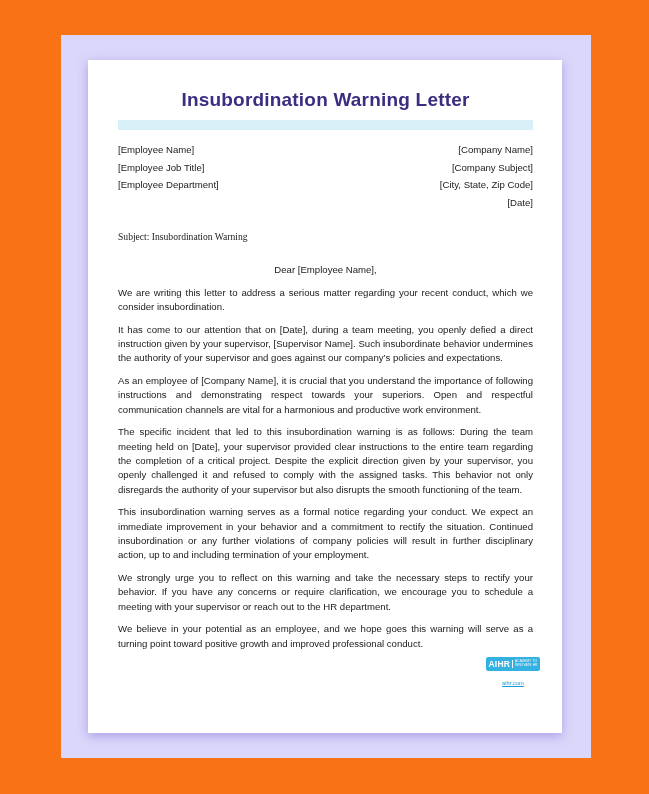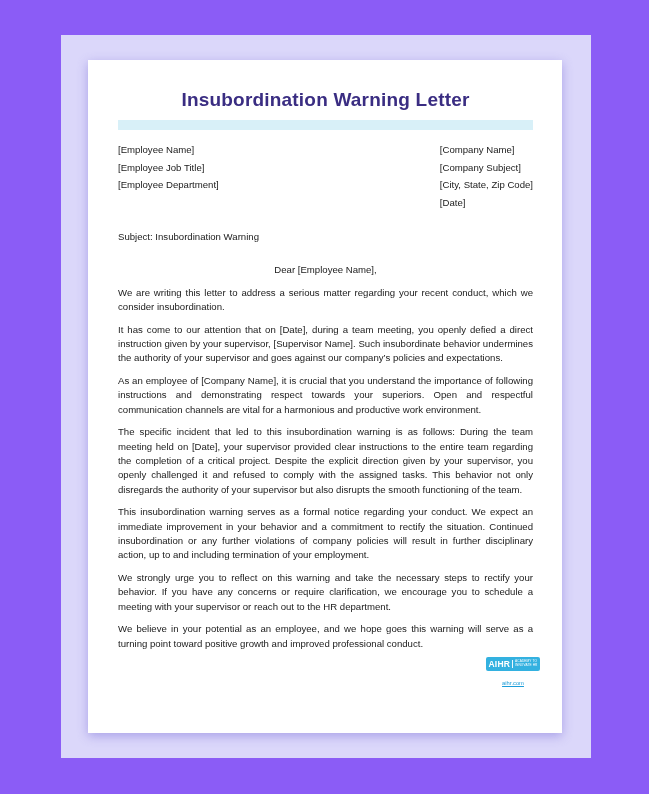--- a/index.html
+++ b/index.html
@@ -6,21 +6,21 @@
   html, body { background: #ffffff; }
   body {
     font-family: "Liberation Sans", sans-serif;
     width: 649px; height: 794px;
     position: relative;
     color: #212121;
   }
   .canvas {
     position: absolute; left: 0; top: 0;
     width: 649px; height: 794px;
-    background: #8b5cf6;
+    background: #f97316;
   }
   .frame {
     position: absolute; left: 61px; top: 35px;
     width: 530px; height: 723px;
     background: #dbd7fa;
   }
   .sheet {
     position: absolute; left: 27px; top: 25px;
     width: 474px; height: 673px;
     background: #ffffff;
@@ -41,25 +41,26 @@
     width: 100%;
     background: #d8f0f8;
   }
   .head-row {
     margin-top: 11px;
     display: flex;
     justify-content: space-between;
     font-size: 9.6px;
     line-height: 17.5px;
   }
-  .head-right { text-align: left; }
+  .head-right { text-align: right; }
   .subject {
     margin-top: 19px;
     font-size: 9.6px;
     line-height: 14px;
+    font-family: Liberation Serif, serif;
   }
   .salutation {
     margin-top: 19px;
     font-size: 9.6px;
     line-height: 14px;
     text-align: center;
   }
   .body-para {
     margin-top: 8.5px;
     font-size: 9.6px;

